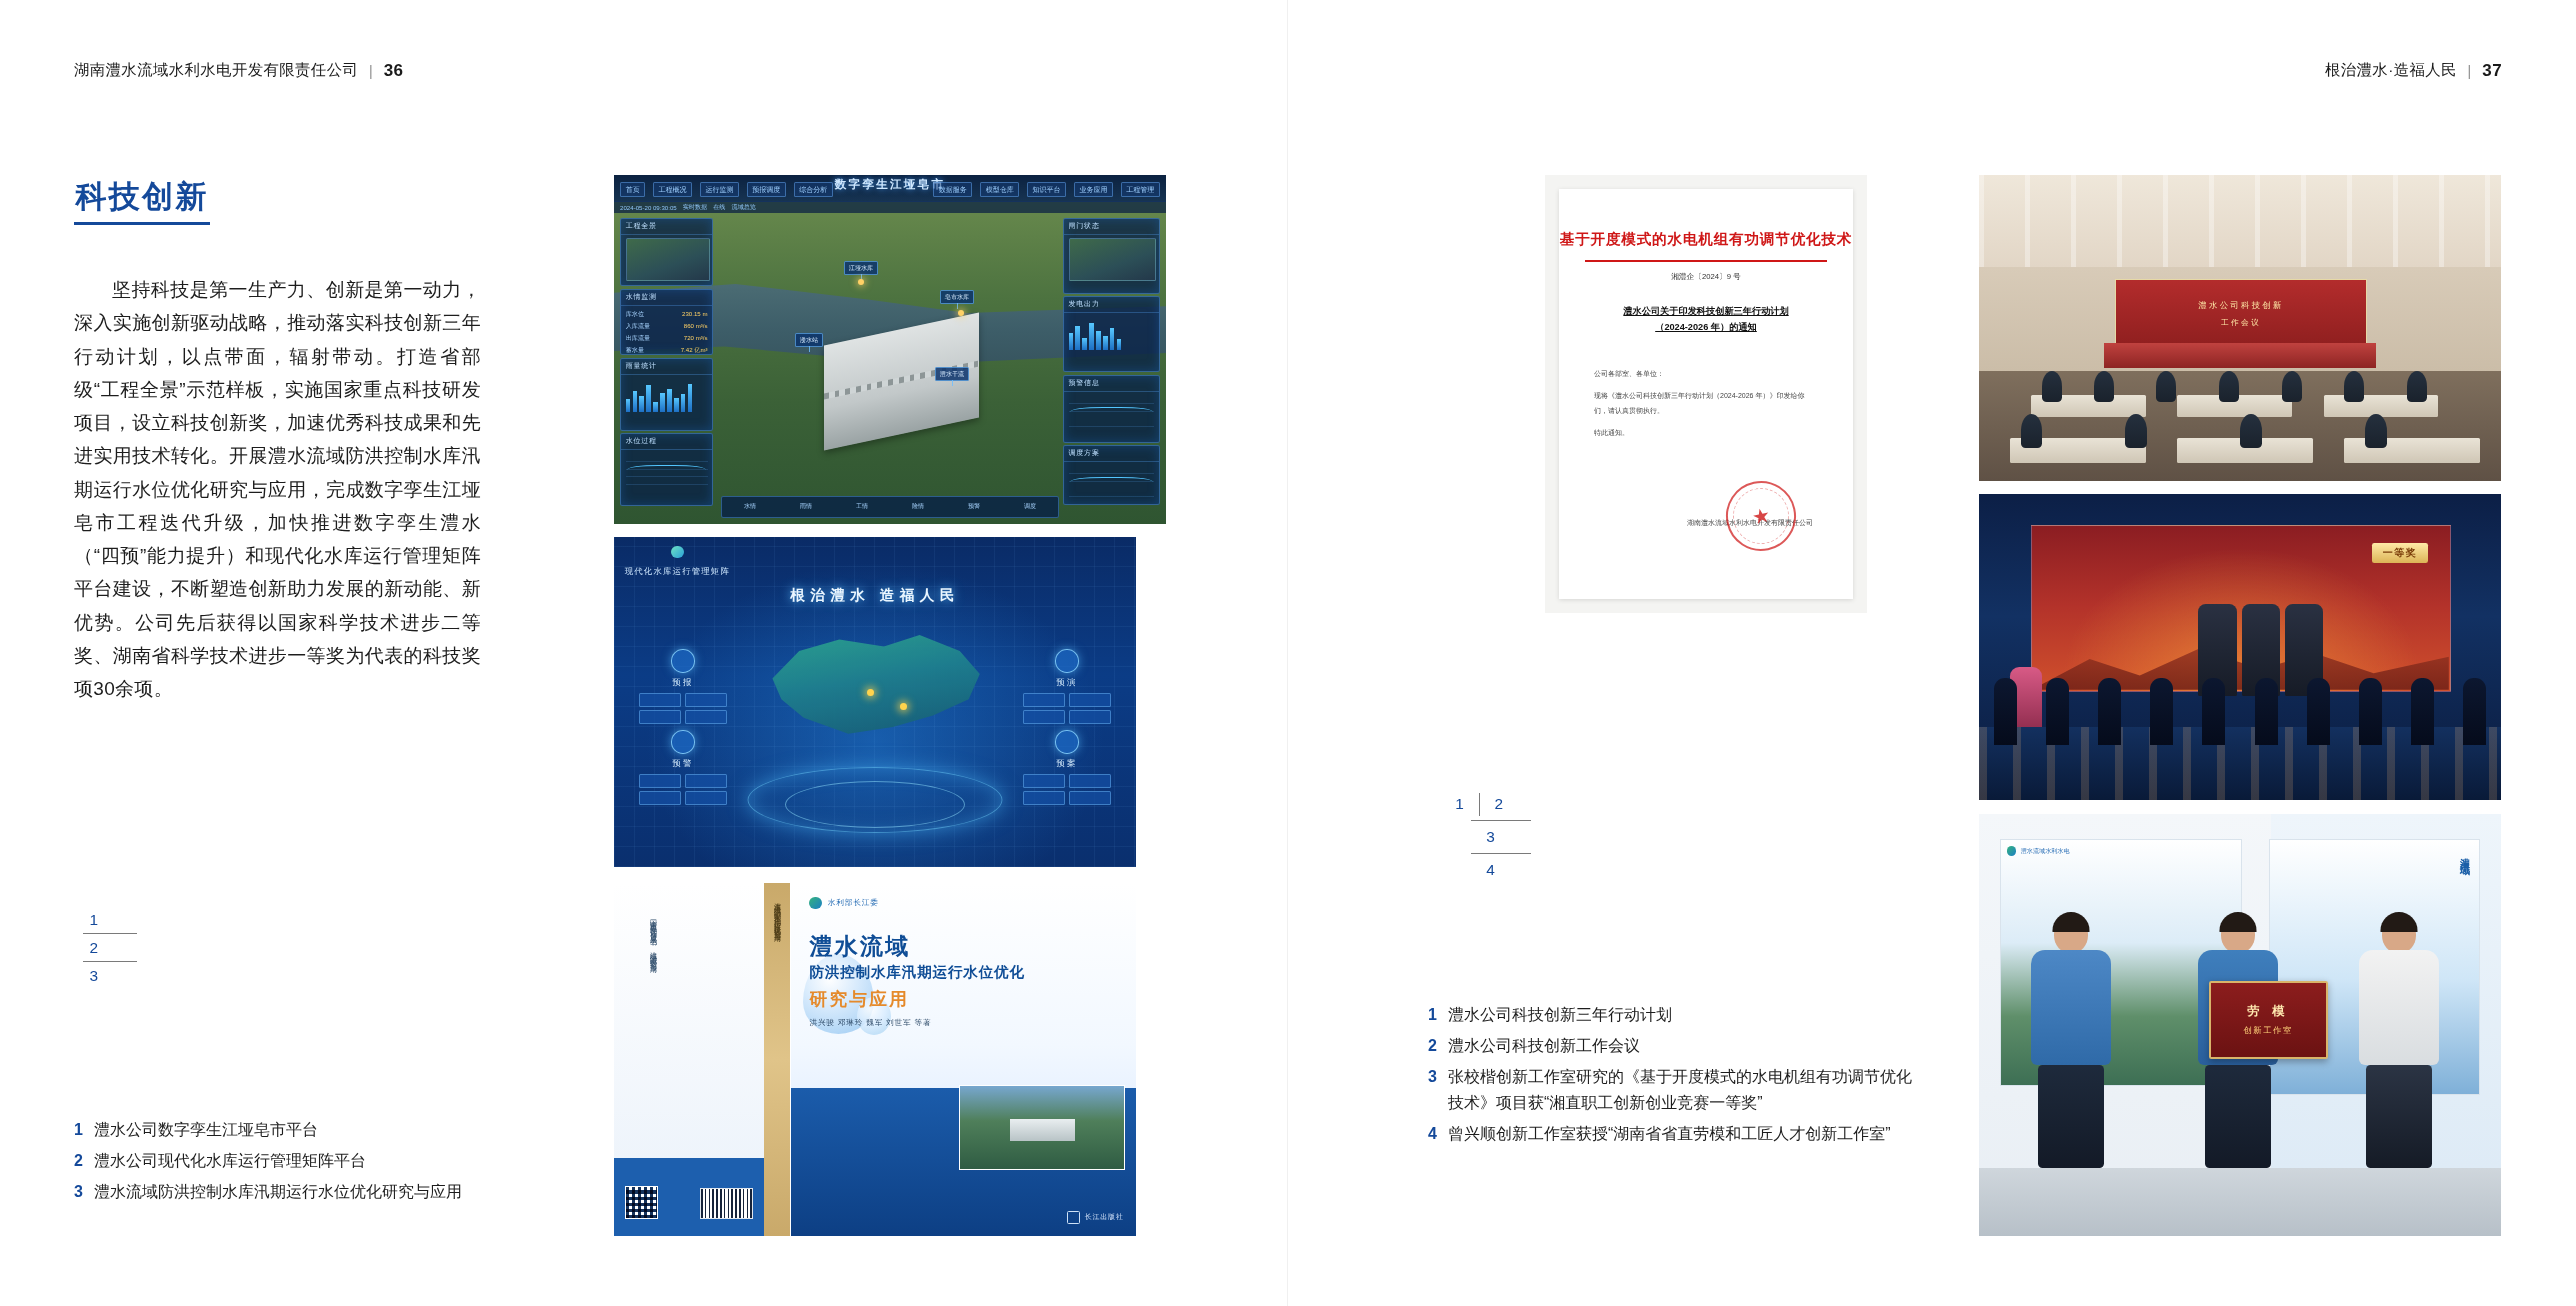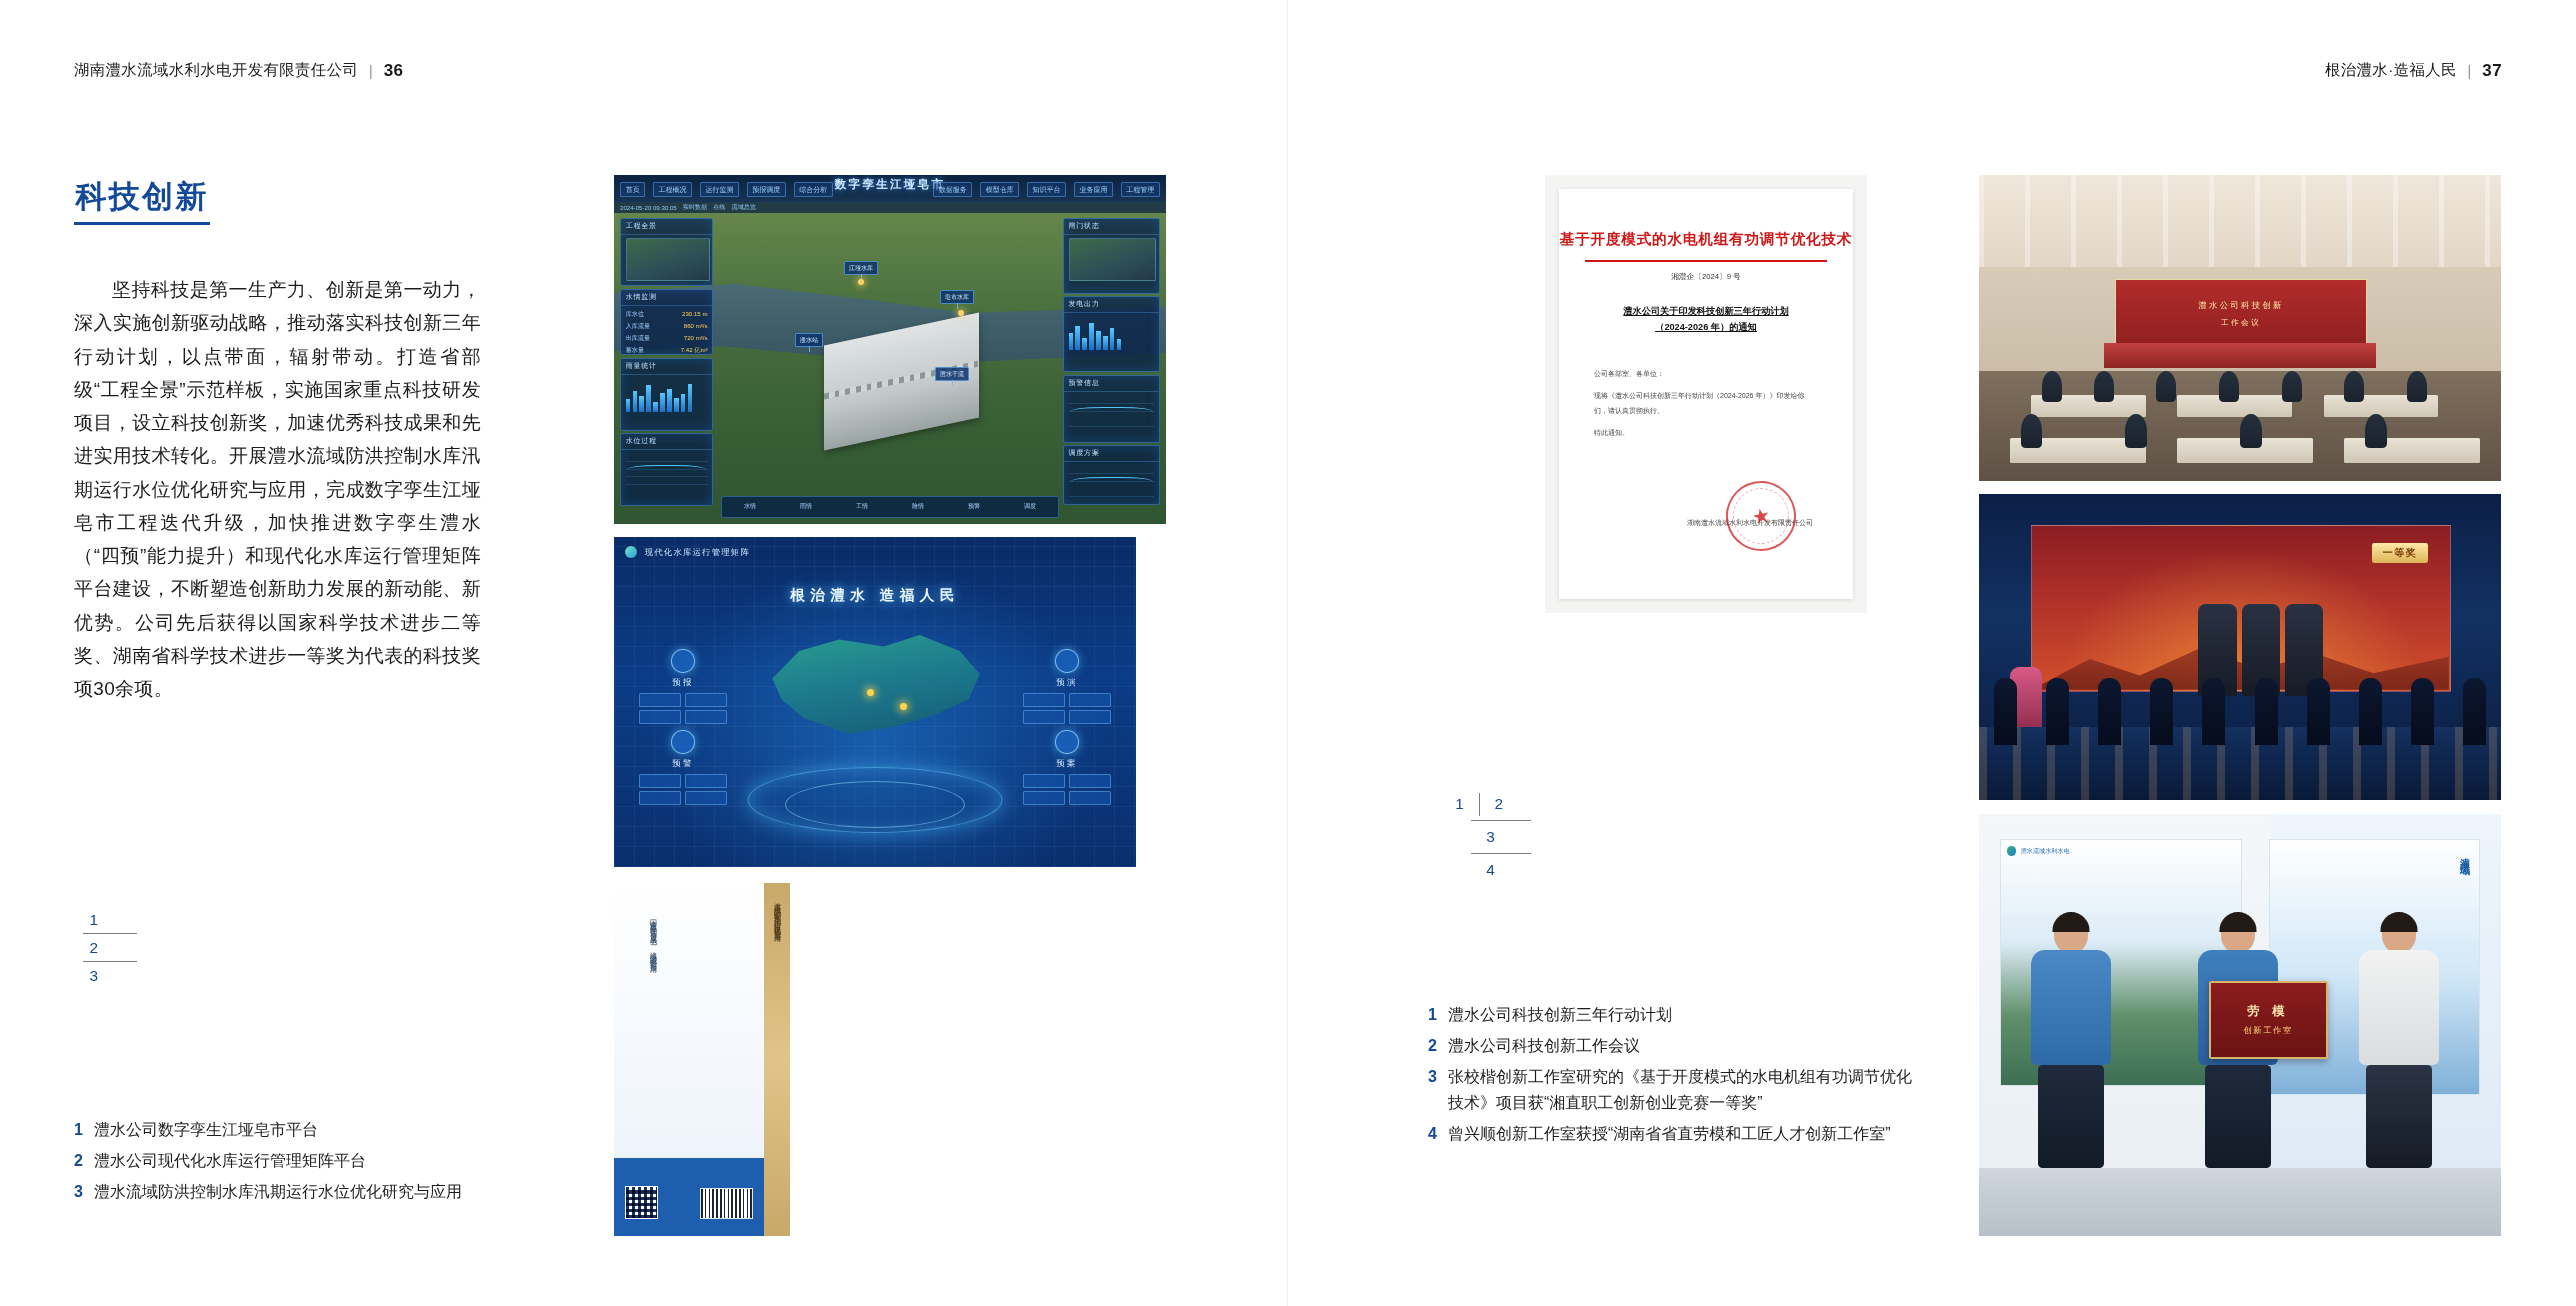--- a/index.html
+++ b/index.html
@@ -283,21 +283,21 @@
       radial-gradient(ellipse at 50% 62%, rgba(40,140,230,.45) 0%, rgba(10,40,95,0) 62%),
       linear-gradient(180deg,#0a2b66 0%, #0b3c86 42%, #0a2f6e 100%);
   }
   .f2-grid{
     position:absolute;inset:0;
     background-image:
       repeating-linear-gradient(0deg, rgba(120,190,255,.07) 0 0.8px, transparent 0.8px 20px),
       repeating-linear-gradient(90deg, rgba(120,190,255,.07) 0 0.8px, transparent 0.8px 20px);
   }
   .f2-head{
-    position:absolute;left:10.7px;top:9.2px;display:flex;align-items:center;gap:7.7px;
+    position:absolute;left:10.7px;top:9.2px;display:flex;align-items:center;gap:7.7px;flex-direction:column;
   }
   .f2-logo{width:12.3px;height:12.3px;border-radius:50%;background:linear-gradient(135deg,#6fe3c4,#2aa0d8);}
   .f2-head span{color:#cfe8ff;font-size:8.4px;letter-spacing:1.2px;}
   .f2-title{
     position:absolute;left:0;right:0;top:49px;text-align:center;
     color:#eaf6ff;font-size:14.6px;letter-spacing:5.4px;font-weight:bold;
     text-shadow:0 0 10.7px rgba(90,190,255,.95);
   }
   .f2-map{
     position:absolute;left:50%;top:91px;transform:translateX(-50%);
@@ -851,20 +851,37 @@
     </div>
 
     <div class="fig fig3">
       <div class="f3-back"></div>
       <div class="f3-bandtext">国家重点研发计划项目成果丛书 · 流域防洪减灾研究与应用</div>
       <div class="f3-qr"></div>
       <div class="f3-barcode"></div>
       <div class="f3-spine">
         <span>澧水流域防洪控制水库汛期运行水位优化研究与应用</span>
       </div>
+      <div class="f3-front">
+        <div class="f3-head">
+          <span class="lg"></span>
+          <span>水利部长江委</span>
+        </div>
+        <div class="f3-drop"></div>
+        <div class="f3-drop2"></div>
+        <div class="f3-t1">澧水流域</div>
+        <div class="f3-t2">防洪控制水库汛期运行水位优化</div>
+        <div class="f3-t3">研究与应用</div>
+        <div class="f3-authors">洪兴骏  邓琳玲  魏军  刘世军  等著</div>
+        <div class="f3-photo"></div>
+        <div class="f3-pub">
+          <span class="mk"></span>
+          <span>长江出版社</span>
+        </div>
+      </div>
     </div>
   </div>
 
   <div class="page right">
 
     <div class="runhead right">
       <span>根治澧水·造福人民</span>
       <span class="sep">|</span>
       <span class="folio">37</span>
     </div>

